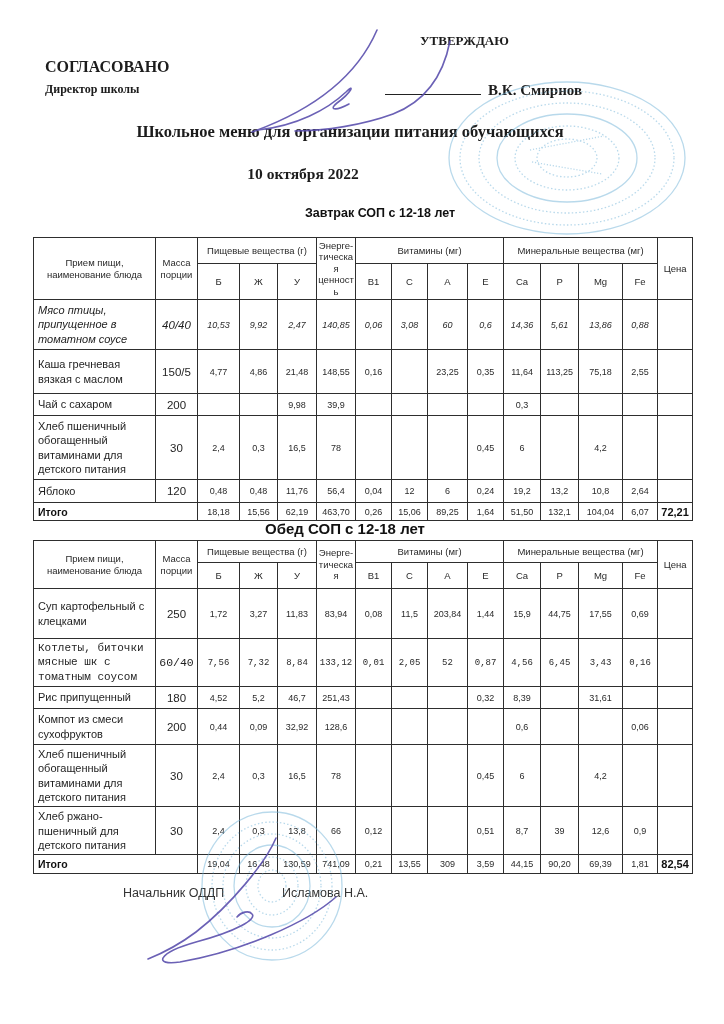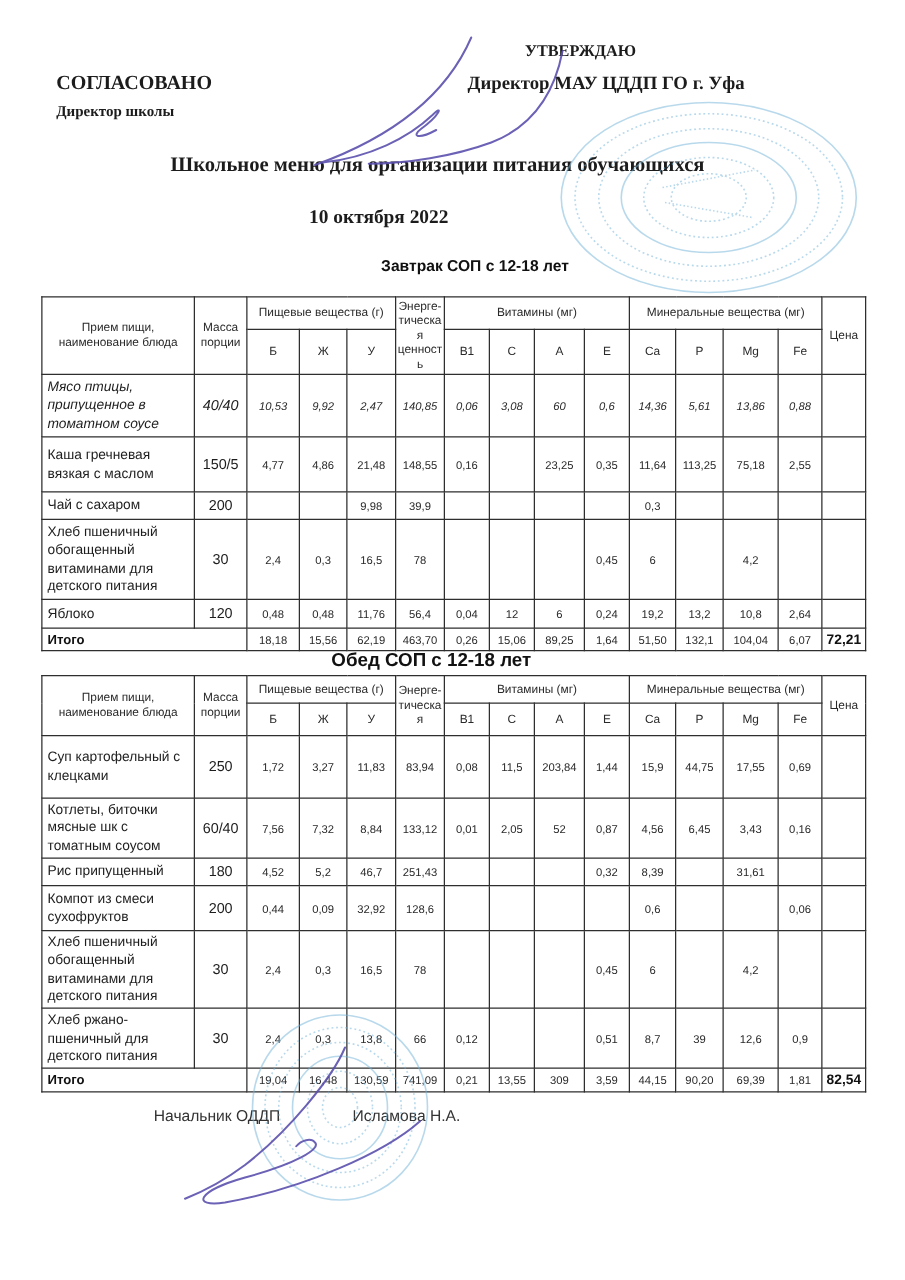--- a/index.html
+++ b/index.html
@@ -37,21 +37,21 @@
   #table-1 thead tr:nth-child(2){height:36px;}
   #table-1 tbody tr:nth-child(1){height:50px;font-style:italic;}
   #table-1 tbody tr:nth-child(2){height:44px;}
   #table-1 tbody tr:nth-child(3){height:22px;}
   #table-1 tbody tr:nth-child(4){height:64px;}
   #table-1 tbody tr:nth-child(5){height:23px;}
   #table-1 tfoot tr{height:18px;}
   #table-2 thead tr:nth-child(1){height:22px;}
   #table-2 thead tr:nth-child(2){height:26px;}
   #table-2 tbody tr:nth-child(1){height:50px;}
-  #table-2 tbody tr:nth-child(2){height:48px;}
+  #table-2 tbody tr:nth-child(2){height:48px;font-family:Liberation Mono, monospace;}
   #table-2 tbody tr:nth-child(3){height:22px;}
   #table-2 tbody tr:nth-child(4){height:36px;}
   #table-2 tbody tr:nth-child(5){height:62px;}
   #table-2 tbody tr:nth-child(6){height:48px;}
   #table-2 tfoot tr{height:19px;}
 
   .footer-position{position:absolute;left:123px;top:886px;font-size:12.5px;color:#333;}
   .footer-name{position:absolute;left:282px;top:886px;font-size:12.5px;color:#333;}
 
   svg.overlay{position:absolute;left:0;top:0;pointer-events:none;}
@@ -60,21 +60,21 @@
 <body>
 
 <div class="page">
 
   <div class="blk-agreed serifb">
     <div class="t1">СОГЛАСОВАНО</div>
     <div class="t2">Директор школы</div>
   </div>
 
   <div class="approve-1 serifb">УТВЕРЖДАЮ</div>
-  <div class="approve-2 serifb">Директор МАУ ЦДДП ГО г. Уфа</div>
+  <div class="approve-3 serifb"><span class="sign-underline"></span><span>В.К. Смирнов</span></div>
 
   <div class="doc-title serifb">Школьное меню для организации питания обучающихся</div>
   <div class="doc-date serifb">10 октября 2022</div>
 
   <div class="t-title t-title-1">Завтрак СОП с 12-18 лет</div>
   <table class="menu" id="table-1">
       <colgroup>
         <col style="width: 122px;">
         <col style="width: 42px;">
         <col style="width: 42px;">

